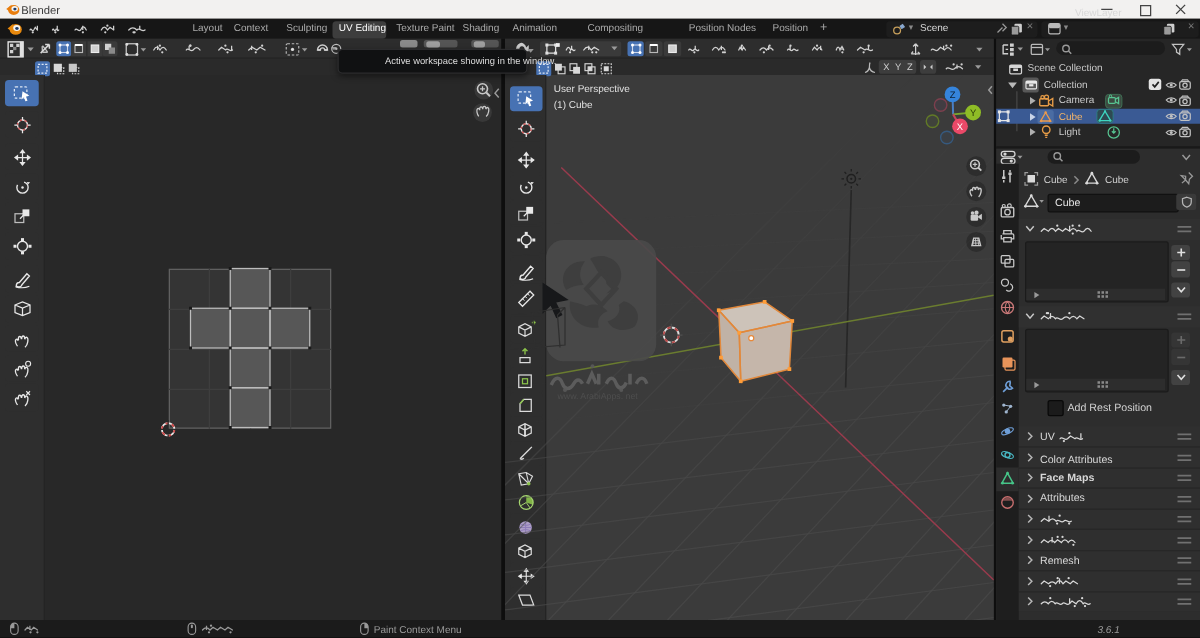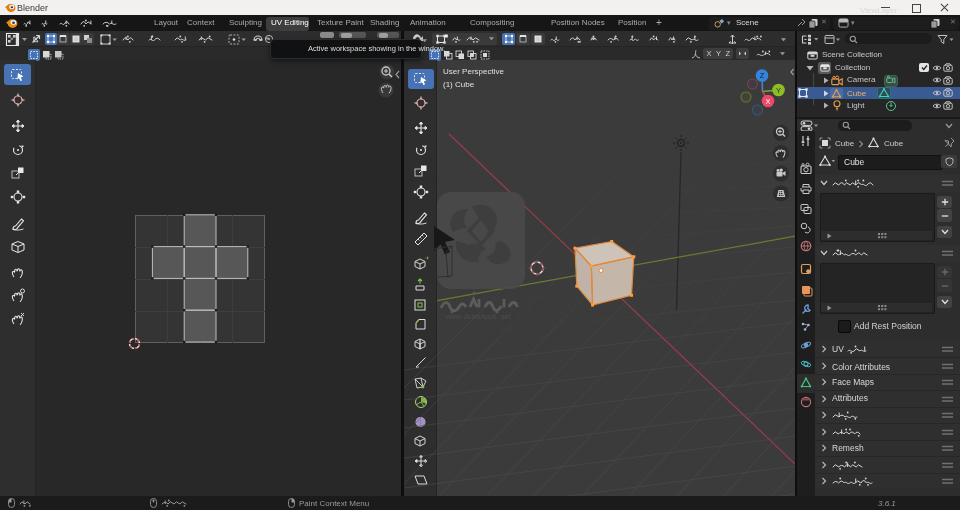--- a/index.html
+++ b/index.html
@@ -1046,21 +1046,21 @@
     </svg>
 <div class="txt" style="left:832px;top:351px;font-size:8.5px;color:#d8d8d8;font-weight:400;margin-top:12px;">Color Attributes</div>
 <div class="abs" style="left:815px;top:374px;width:145px;height:16px;background:#2f2f2f;"></div>
 <div class="abs" style="left:815px;top:373.5px;width:145px;height:1px;background:#272727;"></div>
 <svg class="abs" style="left:821px;top:378.0px" width="6" height="8" viewBox="0 0 6 8">
       <path d="M1.5 1 L4.5 4 L1.5 7" stroke="#b5b5b5" stroke-width="1.2" fill="none"></path>
     </svg>
 <svg class="abs" style="left:941px;top:379px" width="13" height="7" viewBox="0 0 13 7">
       <path d="M1 1.5 h11 M1 5 h11" stroke="#707070" stroke-width="1.4"></path>
     </svg>
-<div class="txt" style="left:832px;top:377.5px;font-size:8.5px;color:#d8d8d8;font-weight:400;">Face Maps</div>
+<div class="txt" style="left:832px;top:377.5px;font-size:8.5px;color:#d8d8d8;font-weight:700;">Face Maps</div>
 <div class="abs" style="left:815px;top:390.5px;width:145px;height:16px;background:#2f2f2f;"></div>
 <div class="abs" style="left:815px;top:390.0px;width:145px;height:1px;background:#272727;"></div>
 <svg class="abs" style="left:821px;top:394.5px" width="6" height="8" viewBox="0 0 6 8">
       <path d="M1.5 1 L4.5 4 L1.5 7" stroke="#b5b5b5" stroke-width="1.2" fill="none"></path>
     </svg>
 <svg class="abs" style="left:941px;top:395.5px" width="13" height="7" viewBox="0 0 13 7">
       <path d="M1 1.5 h11 M1 5 h11" stroke="#707070" stroke-width="1.4"></path>
     </svg>
 <div class="txt" style="left:832px;top:394.0px;font-size:8.5px;color:#d8d8d8;font-weight:400;">Attributes</div>
 <div class="abs" style="left:815px;top:407px;width:145px;height:16px;background:#2f2f2f;"></div>

